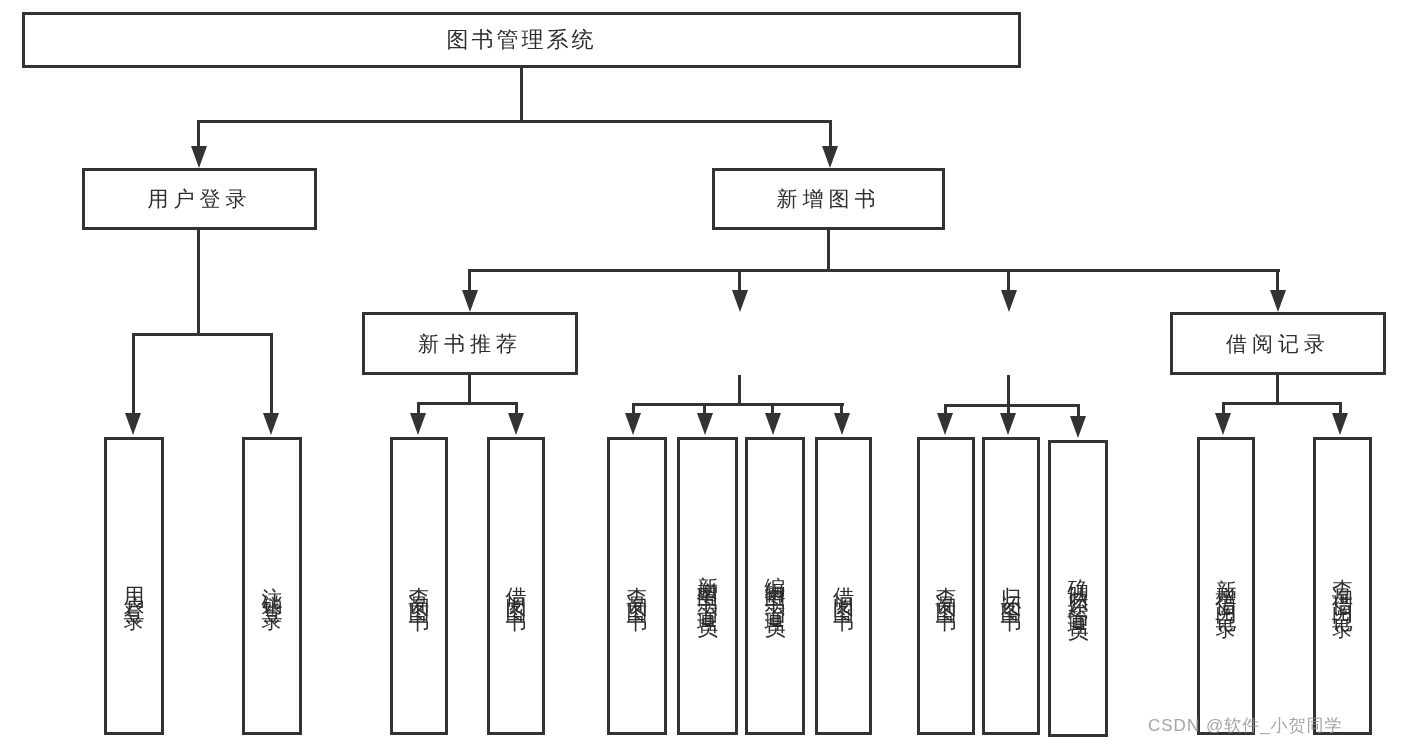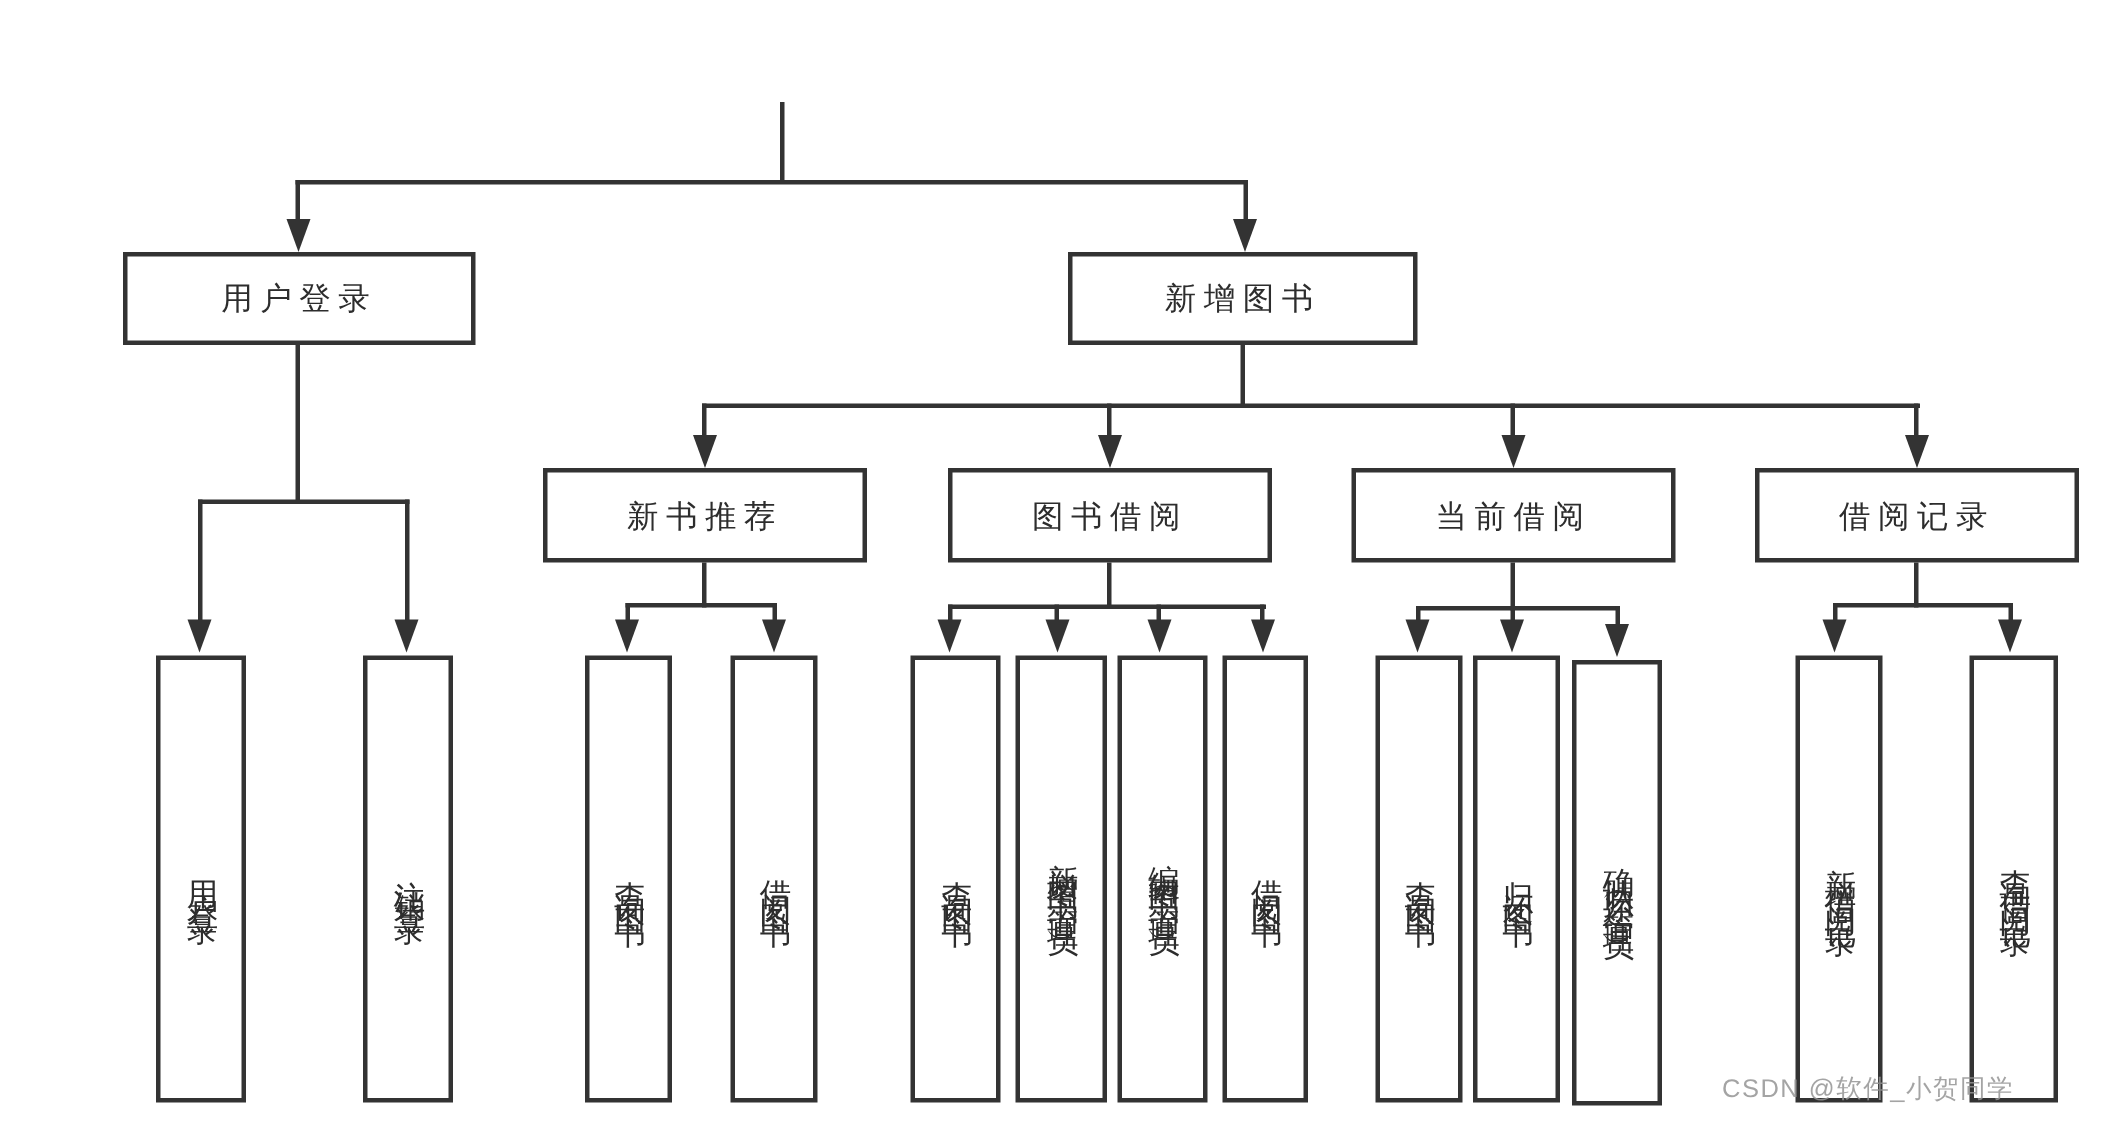--- a/index.html
+++ b/index.html
@@ -46,20 +46,21 @@
     letter-spacing:1px;
     z-index:10;
     white-space:nowrap;
   }
 </style>
 </head>
 <body>
 
 <div id="canvas">
 
+  <div class="box root-box" style="left:22px;top:12px;width:999px;height:56px;">图书管理系统</div>
 
   <div class="vline" style="left:520px;top:68px;height:54px;"></div>
   <div class="hline" style="left:197px;top:120px;width:635px;"></div>
   <div class="vline" style="left:197px;top:120px;height:30px;"></div>
   <div class="arrow" style="left:191px;top:146px;"></div>
   <div class="vline" style="left:829px;top:120px;height:30px;"></div>
   <div class="arrow" style="left:822px;top:146px;"></div>
 
   <div class="box h-box" style="left:82px;top:168px;width:235px;height:62px;">用户登录</div>
   <div class="box h-box" style="left:712px;top:168px;width:233px;height:62px;">新增图书</div>
@@ -79,22 +80,20 @@
   <div class="vline" style="left:468px;top:269px;height:24px;"></div>
   <div class="arrow" style="left:462px;top:290px;"></div>
   <div class="vline" style="left:738px;top:269px;height:24px;"></div>
   <div class="arrow" style="left:732px;top:290px;"></div>
   <div class="vline" style="left:1007px;top:269px;height:24px;"></div>
   <div class="arrow" style="left:1001px;top:290px;"></div>
   <div class="vline" style="left:1276px;top:269px;height:24px;"></div>
   <div class="arrow" style="left:1270px;top:290px;"></div>
 
   <div class="box h-box" style="left:362px;top:312px;width:216px;height:63px;text-align:center;">新书推荐</div>
-  <div class="box h-box" style="left:632px;top:312px;width:216px;height:63px;">图书借阅</div>
-  <div class="box h-box" style="left:901px;top:312px;width:216px;height:63px;">当前借阅</div>
   <div class="box h-box" style="left:1170px;top:312px;width:216px;height:63px;">借阅记录</div>
 
   <div class="vline" style="left:468px;top:375px;height:30px;"></div>
   <div class="hline" style="left:417px;top:402px;width:101px;"></div>
   <div class="vline" style="left:417px;top:402px;height:16px;"></div>
   <div class="arrow" style="left:410px;top:413px;"></div>
   <div class="vline" style="left:515px;top:402px;height:16px;"></div>
   <div class="arrow" style="left:508px;top:413px;"></div>
 
   <div class="box v-box" style="left:390px;top:437px;width:58px;height:298px;">查询图书</div>

